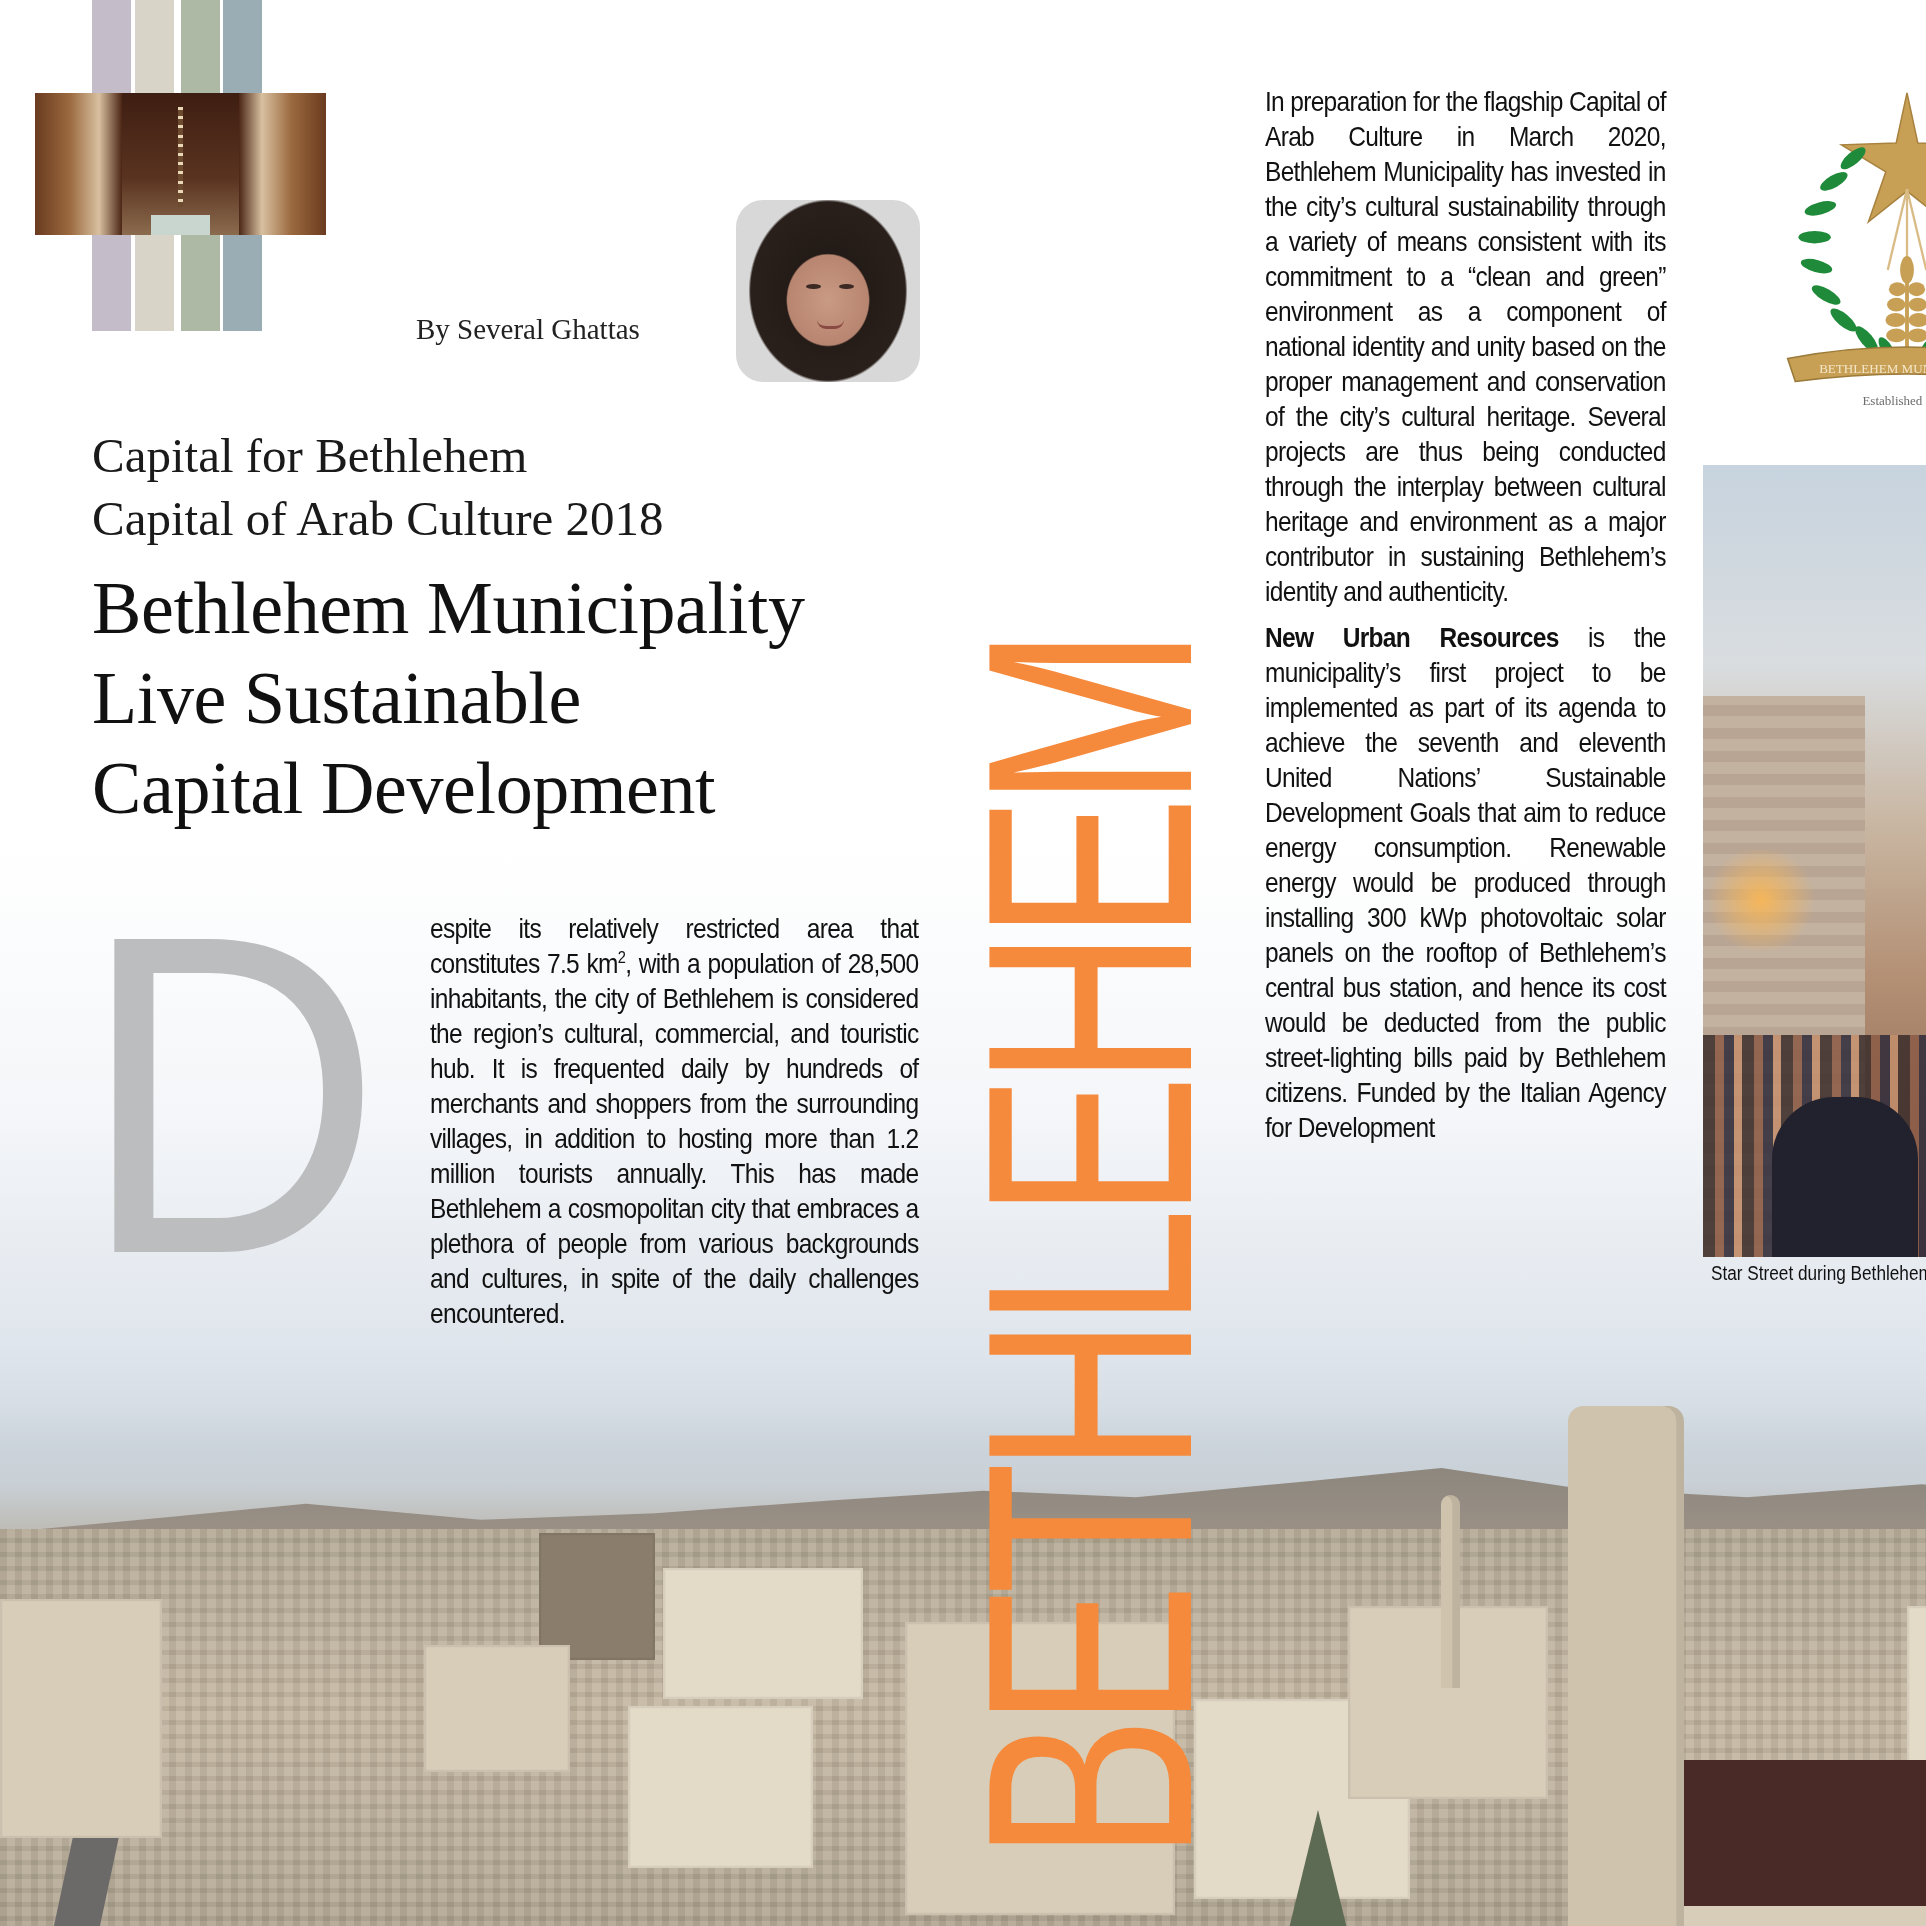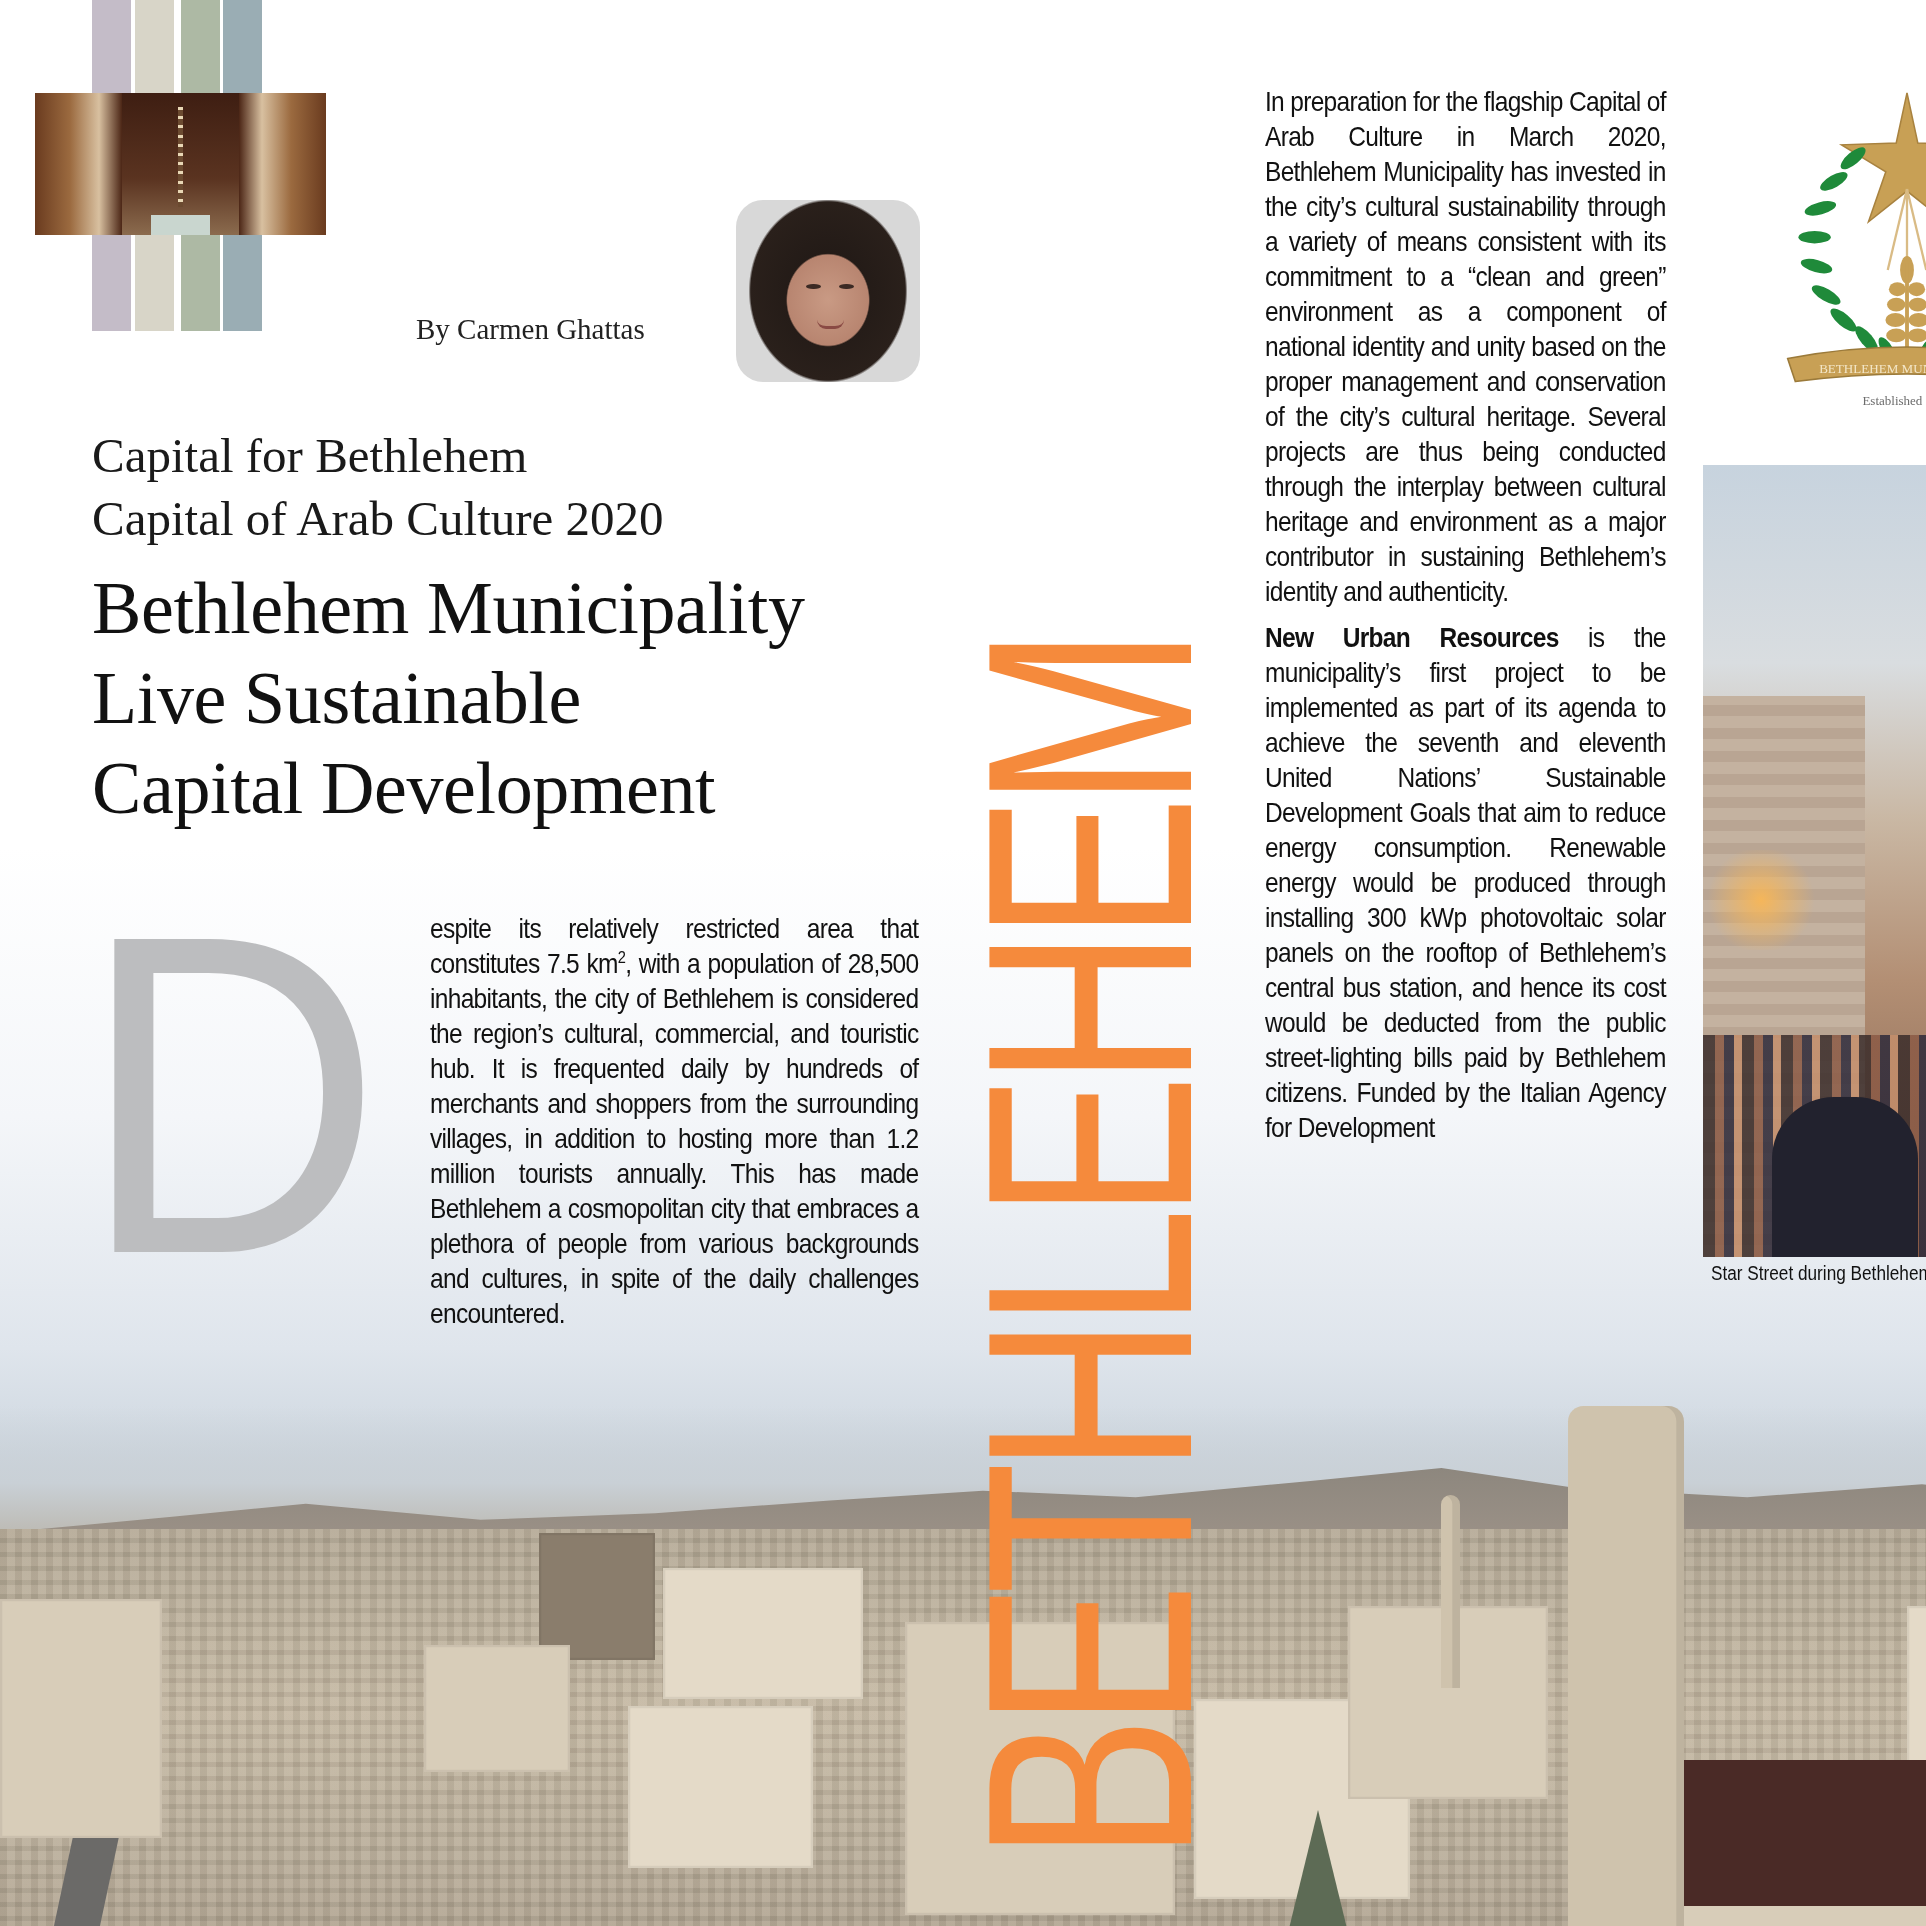--- a/index.html
+++ b/index.html
@@ -116,29 +116,29 @@
   <div class="bar" style="left:89px;background:#adb9a4;"></div>
   <div class="bar" style="left:131px;background:#9aadb4;"></div>
 </div>
 
 <div class="church-photo">
   <div class="ceiling"></div>
   <div class="lamp"></div>
   <div class="floor"></div>
 </div>
 
-<div class="byline">By Carmen Ghattas</div>
+<div class="byline">By Several Ghattas</div>
 <div class="author-photo">
   <div class="eyeL"></div>
   <div class="eyeR"></div>
   <div class="mouth"></div>
 </div>
 
 <div class="hl-sub" style="top:431px;">Capital for Bethlehem</div>
-<div class="hl-sub" style="top:494px;">Capital of Arab Culture 2020</div>
+<div class="hl-sub" style="top:494px;">Capital of Arab Culture 2018</div>
 <div class="hl-main" style="top:571px;">Bethlehem Municipality</div>
 <div class="hl-main" style="top:661px;">Live Sustainable</div>
 <div class="hl-main" style="top:751px;">Capital Development</div>
 
 <div class="dropcap">D</div>
 
 <div class="col col1">
   <p><span>espite its relatively restricted area that constitutes 7.5 km</span><sup style="font-size:17px;line-height:0;">2</sup><span>, with a population of 28,500 inhabitants, the city of Bethlehem is considered the region’s cultural, commercial, and touristic hub. It is frequented daily by hundreds of merchants and shoppers from the surrounding villages, in addition to hosting more than 1.2 million tourists annually. This has made Bethlehem a cosmopolitan city that embraces a plethora of people from various backgrounds and cultures, in spite of the daily challenges encountered.</span></p>
 </div>
 

